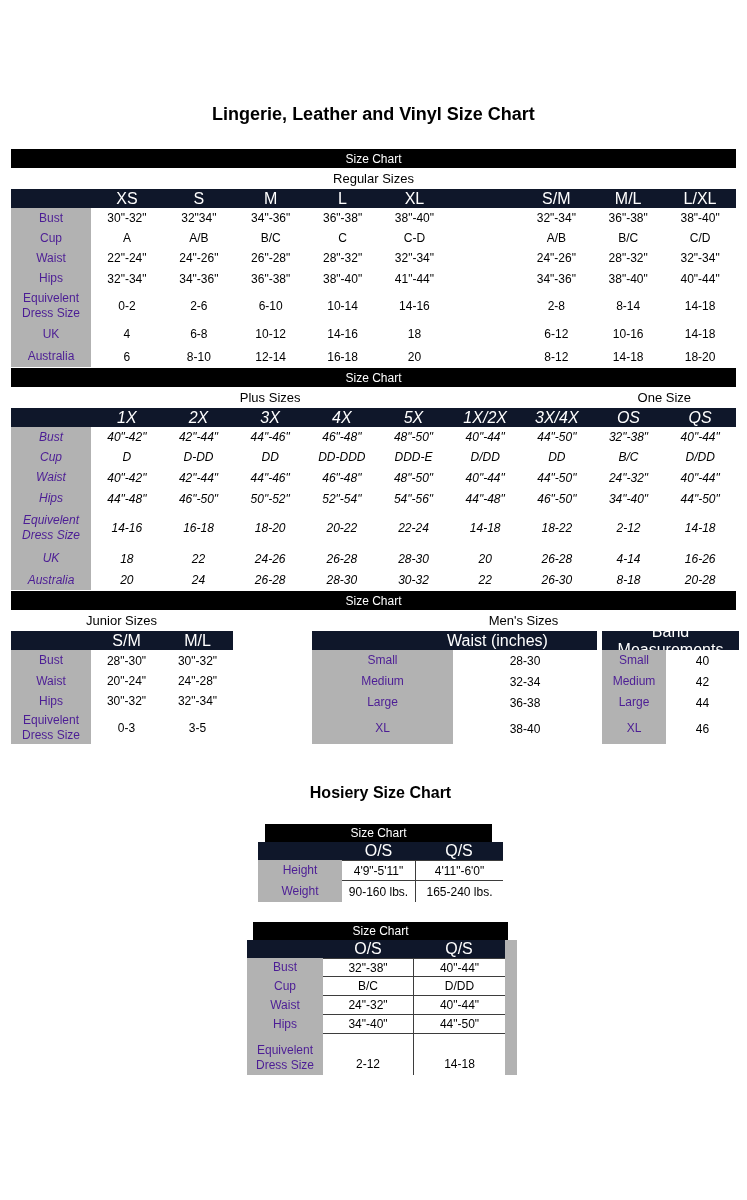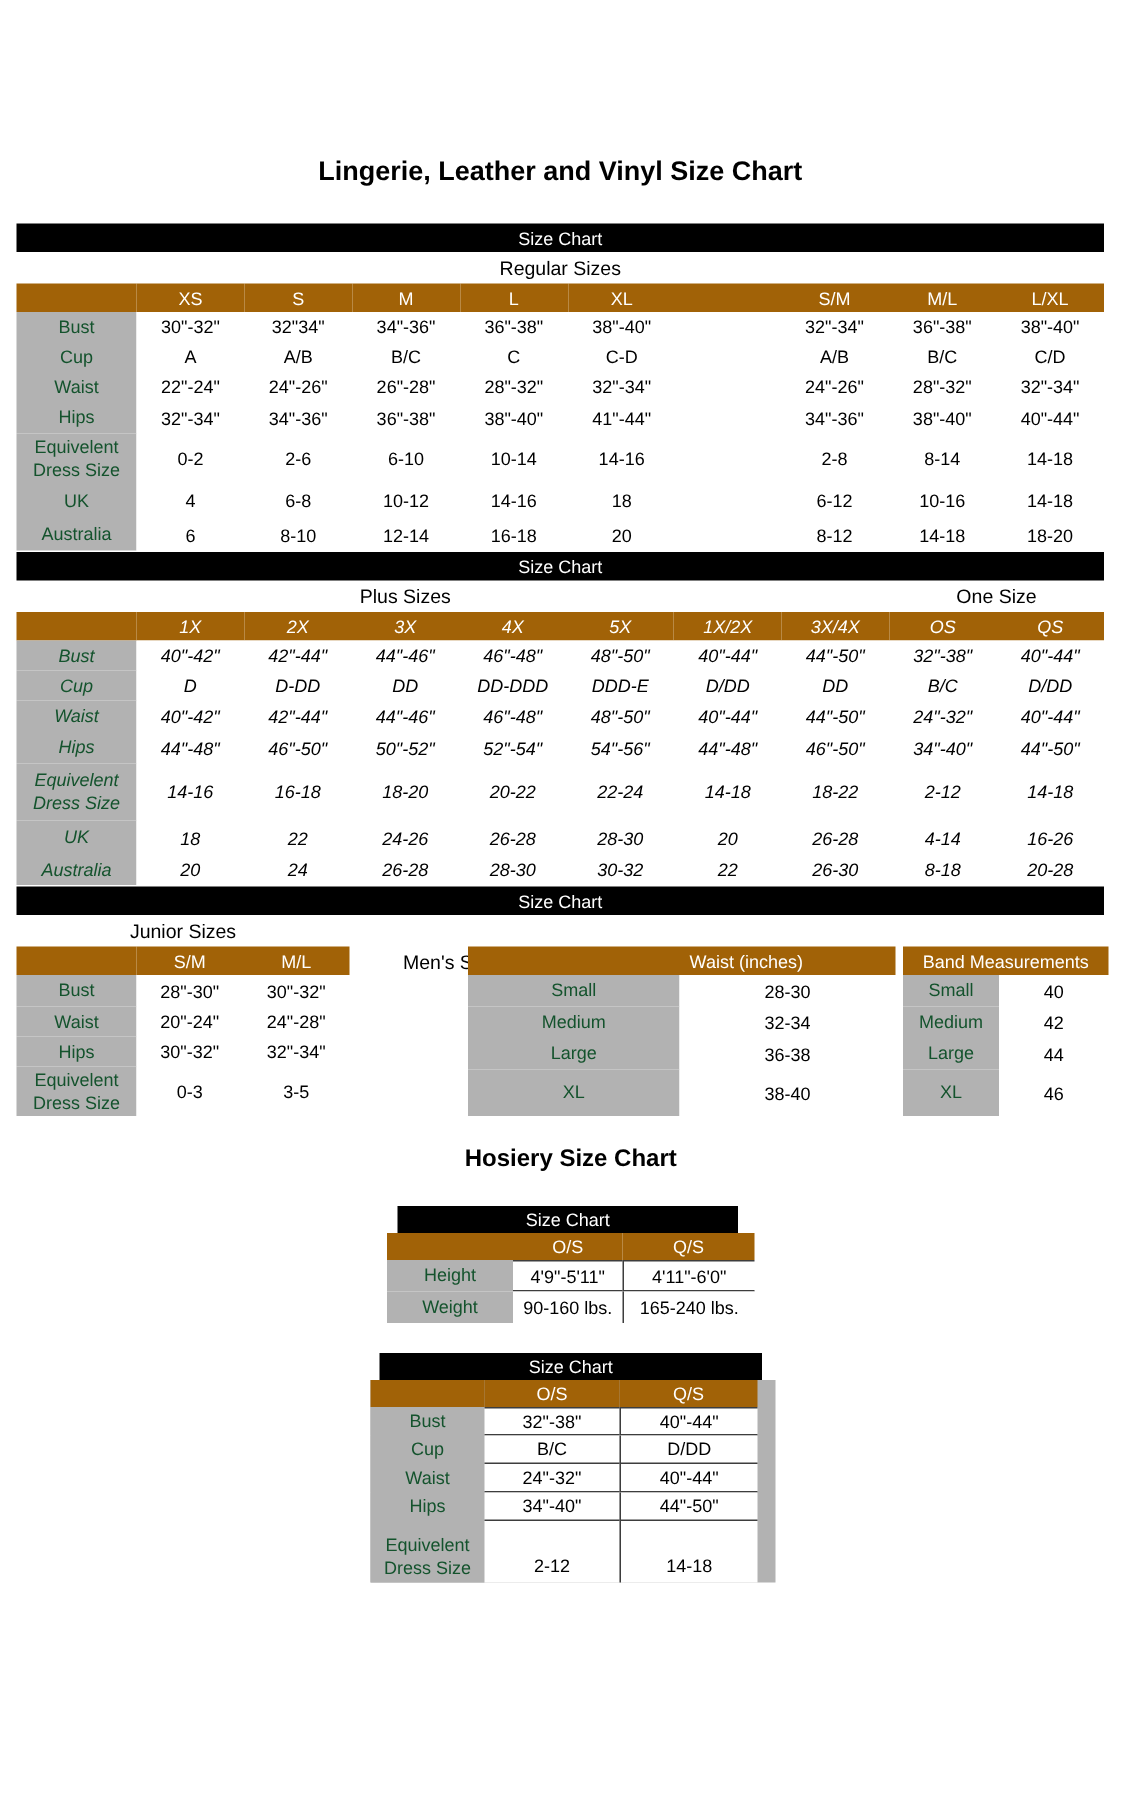--- a/index.html
+++ b/index.html
@@ -25,59 +25,59 @@
   }
 
   .subtitle {
     height: 21px; font-size: 13px;
     display: flex; align-items: center; justify-content: center;
   }
 
   
   .grid { display: grid; }
   .hcell {
-    background: #a16207; color: #fff; font-size: 12px;
+    background: #0f172a; color: #fff; font-size: 16px;
     display: flex; align-items: center; justify-content: center; text-align: center;
   }
   .lcell {
-    background: #b2b2b2; color: #14532d; font-size: 12px; line-height: 1.25;
+    background: #b2b2b2; color: #4c1d95; font-size: 12px; line-height: 1.25;
     display: flex; align-items: center; justify-content: center; text-align: center;
   }
   .vcell {
     background: #fff; color: #000; font-size: 12px;
     display: flex; align-items: center; justify-content: center; text-align: center;
   }
 
   #regular-grid, #plus-grid { width: 725px; }
 
   
   .subtitle-row { display: grid; grid-template-columns: 80px repeat(9, 1fr); height: 21px; }
   .subtitle-row .st {
     font-size: 13px; display: flex; align-items: center; justify-content: center;
   }
   .st-plus { grid-column: 2 / 7; }
   .st-one  { grid-column: 9 / 11; }
 
   
-  .titles-row { display: flex; height: 21px; flex-direction: column; }
+  .titles-row { display: flex; height: 21px; }
   .jr-title  { width: 222px; text-align: center; font-size: 13px; line-height: 21px; }
   .mens-title{ width: 427px; margin-left: 79px; text-align: center; font-size: 13px; line-height: 21px; }
   .tables-row { display: flex; align-items: flex-start; }
   #junior-grid { width: 222px; }
   #mens-waist-grid { width: 285px; margin-left: 79px; }
   #mens-band-grid  { width: 137px; margin-left: 5px; }
   .kv-head { grid-column: 1 / -1; }
   #mens-waist-grid .kv-head { padding-left: 86px; }
 
   
   .sub-heading {
     font-size: 16px; font-weight: bold; text-align: center;
     height: 20px; padding-left: 14px;
   }
-  .heading-hos { margin-top: 20px; }
+  .heading-hos { margin-top: 40px; }
   .heading-viv { margin-top: 19px; }
   .hos-wrap { width: 245px; margin-left: 258px; margin-top: 20px; }
   .viv-wrap { width: 270px; margin-left: 247px; margin-top: 20px; }
   .bar-small { height: 18px; }
   .bar-hos { width: 227px; margin-left: 7px; }
   .bar-viv { width: 255px; margin-left: 6px; }
   #hosiery-grid { width: 245px; }
   #vivace-grid { width: 270px; background: #b2b2b2; padding-right: 12px; }
 
   

